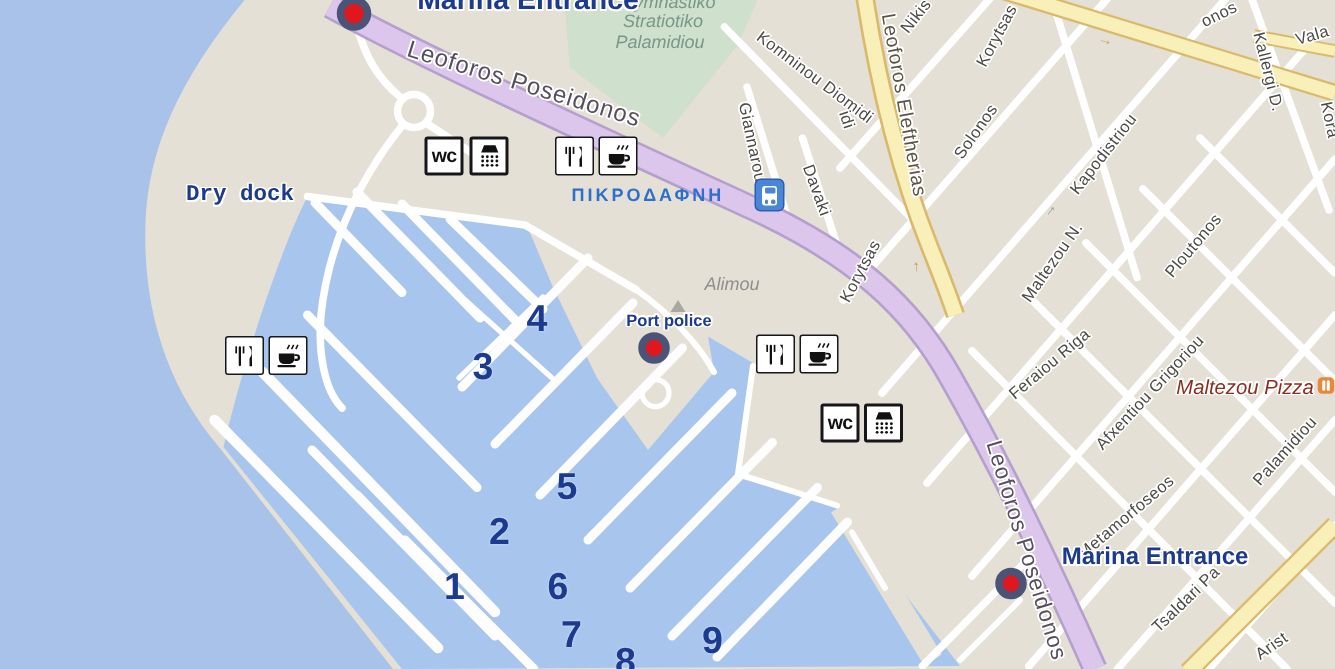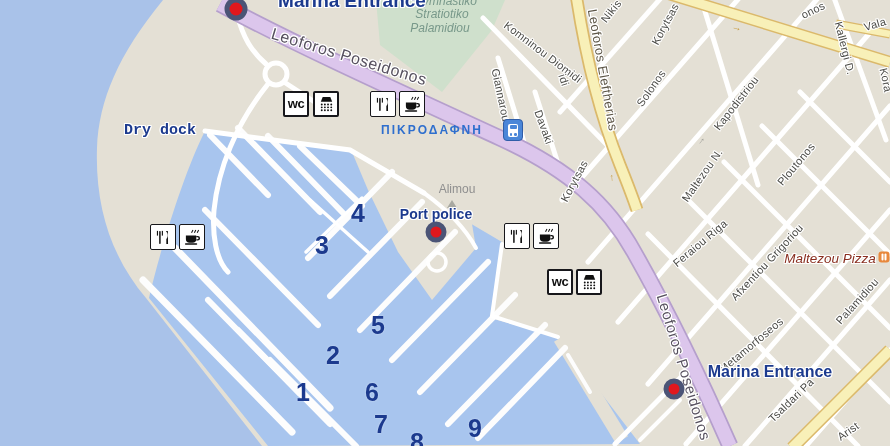--- a/index.html
+++ b/index.html
@@ -21,21 +21,21 @@
   .amenity .wc{font-weight:bold;font-size:13px;color:#111;margin-top:-2px;letter-spacing:-.5px;}
   .marker{position:absolute;border-radius:50%;background:#e0181d;border:5px solid #4b5476;
           transform:translate(-50%,-50%);box-sizing:content-box;}
   .station{position:absolute;width:18px;height:20px;background:#4a86d8;border:1px solid #2f5da8;
            border-radius:4px;transform:translate(-50%,-50%);display:flex;align-items:center;justify-content:center;}
   .station .car{width:10px;height:13px;background:#fff;border-radius:2px;position:relative;}
   .station .car .win{position:absolute;left:1.5px;top:1.5px;width:7px;height:4px;background:#4a86d8;border-radius:1px;}
   .station .car .w1,.station .car .w2{position:absolute;bottom:1px;width:2.5px;height:2.5px;border-radius:50%;background:#4a86d8;}
   .station .car .w1{left:1.5px}.station .car .w2{right:1.5px}
   .park-lbl{color:#78988a;font-style:italic;font-size:12px;}
-  .gray-it{color:#8f8f8f;font-size:12px;}
+  .gray-it{color:#8f8f8f;font-style:italic;font-size:12px;margin-left:31px;}
   .pizza{color:#8a2f20;font-style:italic;font-size:13.5px;font-weight:500;}
   .poi-food{position:absolute;width:11px;height:11px;background:#e8883c;border-radius:3px;
             transform:translate(-50%,-50%);display:flex;align-items:center;justify-content:center;}
   .poi-food i{display:block;width:2px;height:7px;background:#fff;border-radius:1px;box-shadow:3px 0 0 #fff;margin-left:-3px;}
   .tri{position:absolute;width:0;height:0;border-left:5px solid transparent;border-right:5px solid transparent;
        border-bottom:8px solid #a8a8a0;transform:translate(-50%,-50%);}
   .arw{position:absolute;font-size:10px;transform:translate(-50%,-50%);font-weight:bold;}
 </style>
 </head>
 <body>
@@ -178,21 +178,21 @@
     <div class="car">
         <div class="win"></div>
         <div class="w1"></div>
         <div class="w2"></div>
       </div>
   </div>
 
   <div class="c gray-it" style="left:457px;top:189px;">Alimou</div>
   <div class="tri" style="left:452px;top:204px;"></div>
 
-  <div class="c navy halo" style="left:436px;top:214px;font-size:14px;">Port police</div>
+  <div class="c navy halo" style="left:446px;top:214px;font-size:11px;">Port police</div>
   <div class="marker" style="left:436px;top:232px;width:11px;height:11px;"></div>
 
   <div class="c navy halo" style="left:770px;top:372px;font-size:16px;">Marina Entrance</div>
   <div class="marker" style="left:674px;top:389px;width:11px;height:11px;"></div>
 
   <div class="c pizza halo" style="left:830px;top:258px;">Maltezou Pizza</div>
   <div class="poi-food" style="left:884px;top:257px;">
       <i></i>
     </div>
 

